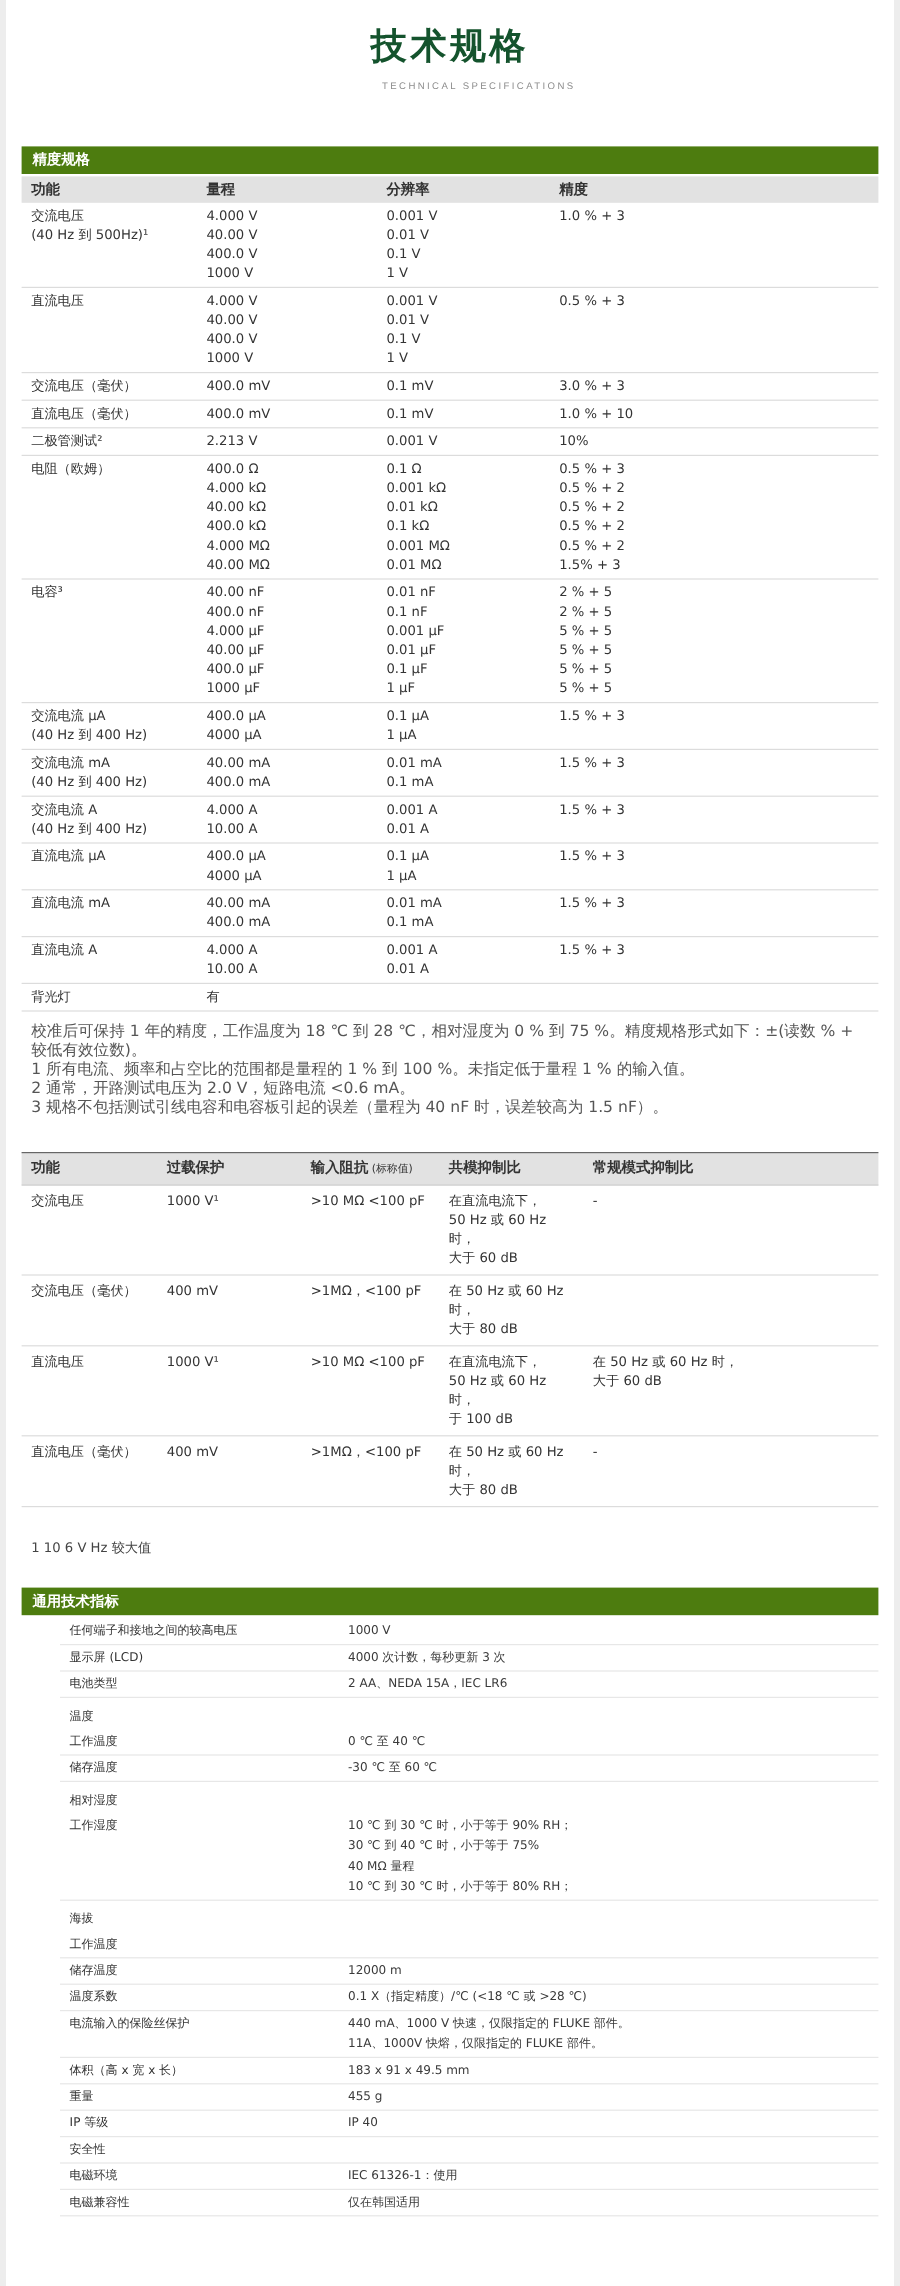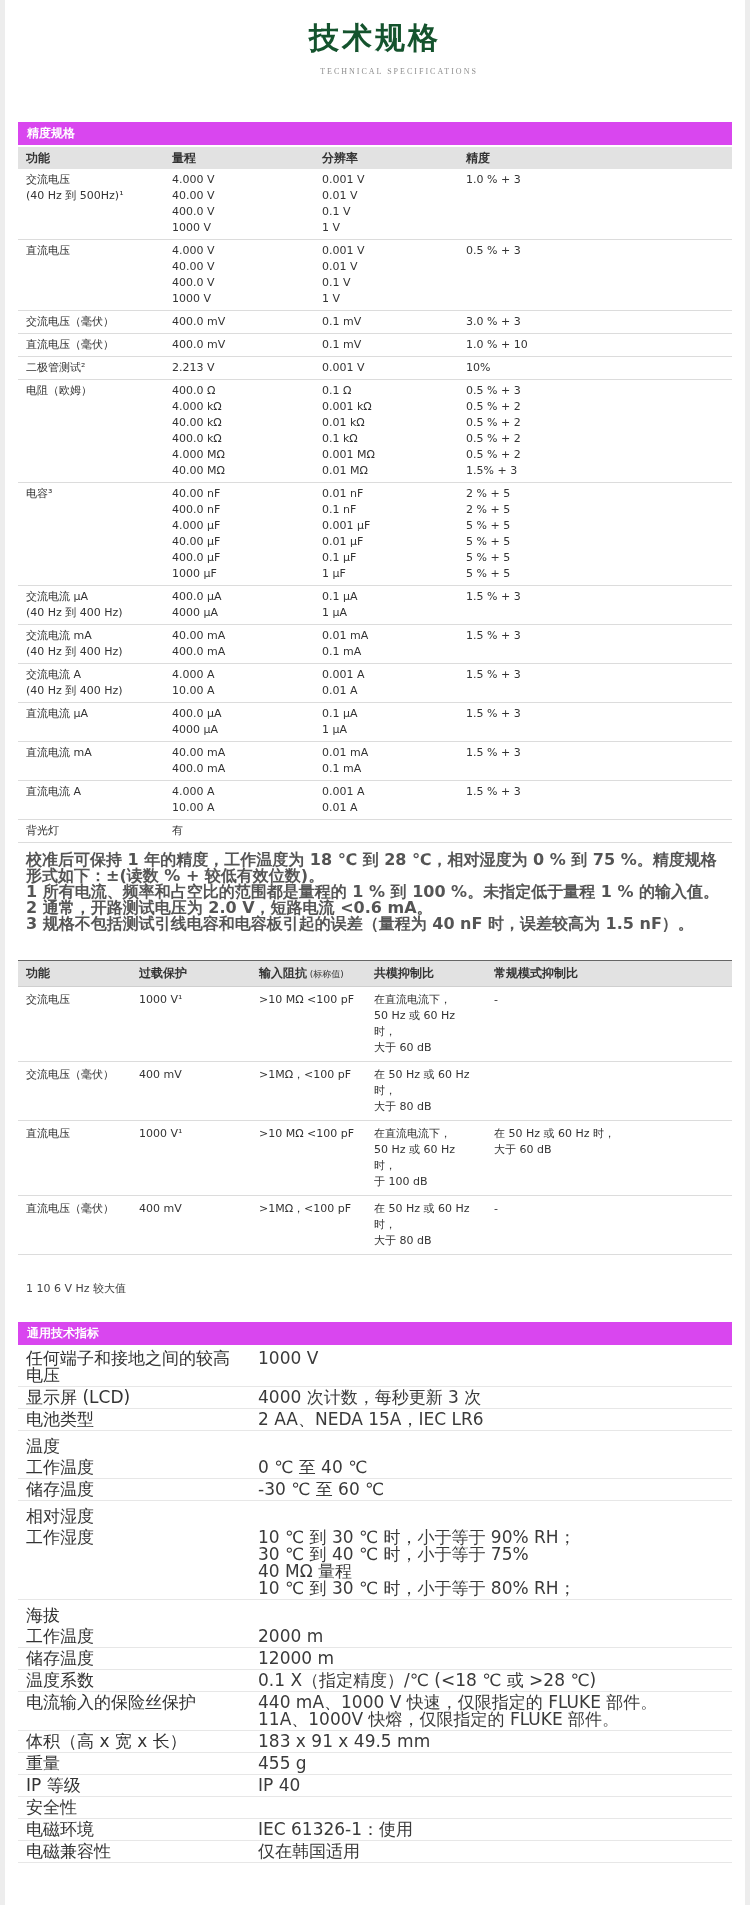--- a/index.html
+++ b/index.html
@@ -12,54 +12,54 @@
   .card{
     background:#ffffff;
     margin:0 5px;
     border-radius:0 0 16px 16px;
     padding:14px 0 90px 0;
   }
   .doc-header{text-align:center;padding:4px 0 24px;}
   .doc-title{font-size:30px;font-weight:700;color:#14532d;letter-spacing:3px;}
   .doc-subtitle{
     margin-top:8px;font-size:8px;color:#8d8d8d;letter-spacing:2px;
-    font-family:Liberation Serif, serif;
+    font-family:Liberation Sans, sans-serif;
     margin-left:48px;
   }
   .content{padding:0 13px;}
   .section-bar{
-    background:#d946ef;color:#ffffff;font-size:12px;font-weight:700;
+    background:#4d7c0f;color:#ffffff;font-size:12px;font-weight:700;
     padding:4px 9px;line-height:15px;
   }
   .sec1{margin-top:22px;}
   
   .t1-row{display:grid;grid-template-columns:146px 150px 144px 1fr;font-size:11px;line-height:16px;}
   .t1-head{background:#e2e2e2;font-weight:700;font-size:12px;padding:3px 0;margin-top:2px;}
   .t1-cell{padding:0 8px;}
   .t1-group{border-bottom:1px solid #dcdcdc;padding:3px 0;}
-  .notes{margin:9px 8px 16px;font-size:16px;color:#555;line-height:16px;font-weight:bold;}
+  .notes{margin:9px 8px 16px;font-size:13px;color:#555;line-height:16px;}
   
   .t2{margin-top:28px;}
   .t2-row{
     display:grid;grid-template-columns:113px 120px 115px 120px 1fr;
     font-size:11px;line-height:16px;border-bottom:1px solid #dcdcdc;padding:5px 0;
   }
   .t2-head{
     background:#e2e2e2;font-weight:700;font-size:12px;
     border-top:1px solid #666;border-bottom:1px solid #cfcfcf;padding:4px 0;
   }
   .t2-cell{padding:0 8px;}
   .hdr-note{font-size:9px;font-weight:400;}
   .t2-note{margin:26px 8px 0;font-size:11px;color:#444;}
   
   .sec3{margin-top:26px;}
   .t3{margin-top:3px;}
   .t3-row{
     display:grid;grid-template-columns:232px 1fr;
-    font-size:17px;line-height:17px;padding:2px 0;border-bottom:1px solid #e7e7e7;
+    font-size:10px;line-height:17px;padding:2px 0;border-bottom:1px solid #e7e7e7;margin-left:32px;
   }
   .t3-sub{font-weight:400;border-bottom:none;padding-top:7px;}
   .t3-label{padding:0 8px;}
   .t3-value{padding:0 8px;color:#3a3a3a;}
 </style>
 </head>
 <body>
 
 <div class="page">
   <div class="card">
@@ -447,23 +447,20 @@
                 <div>30 ℃ 到 40 ℃ 时，小于等于 75%</div>
                 <div>40 MΩ 量程</div>
                 <div>10 ℃ 到 30 ℃ 时，小于等于 80% RH；</div>
               </div>
             </div>
             <div class="t3-row t3-sub">
               <div class="t3-label">海拔</div>
             </div>
             <div class="t3-row">
               <div class="t3-label">工作温度</div>
-              <div class="t3-value">
-                <div>2000 m</div>
-              </div>
             </div>
             <div class="t3-row">
               <div class="t3-label">储存温度</div>
               <div class="t3-value">
                 <div>12000 m</div>
               </div>
             </div>
             <div class="t3-row">
               <div class="t3-label">温度系数</div>
               <div class="t3-value">

